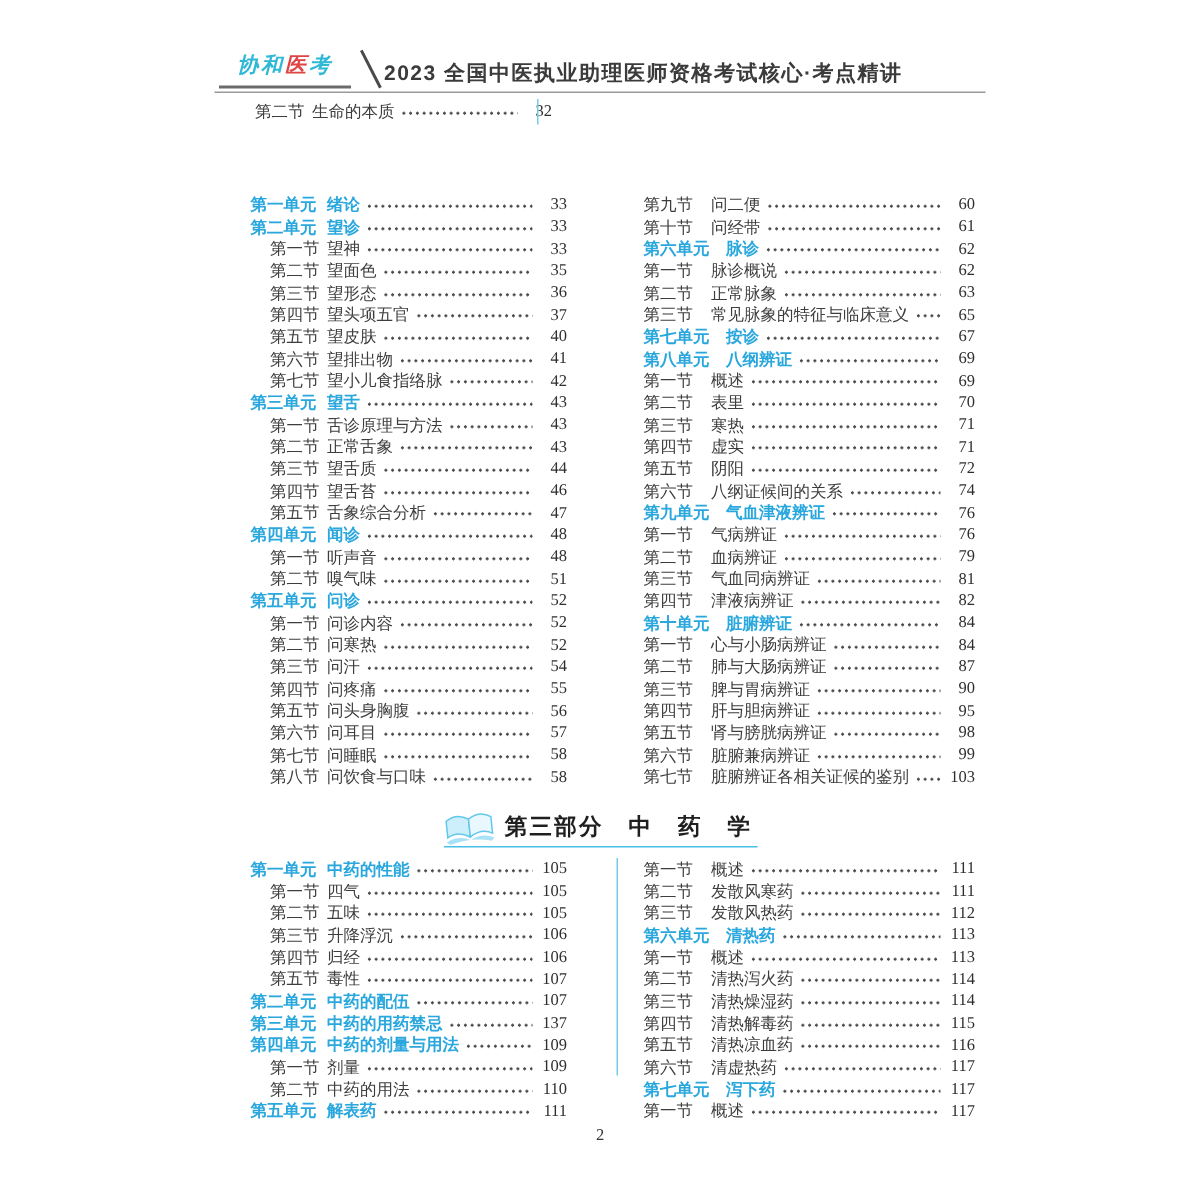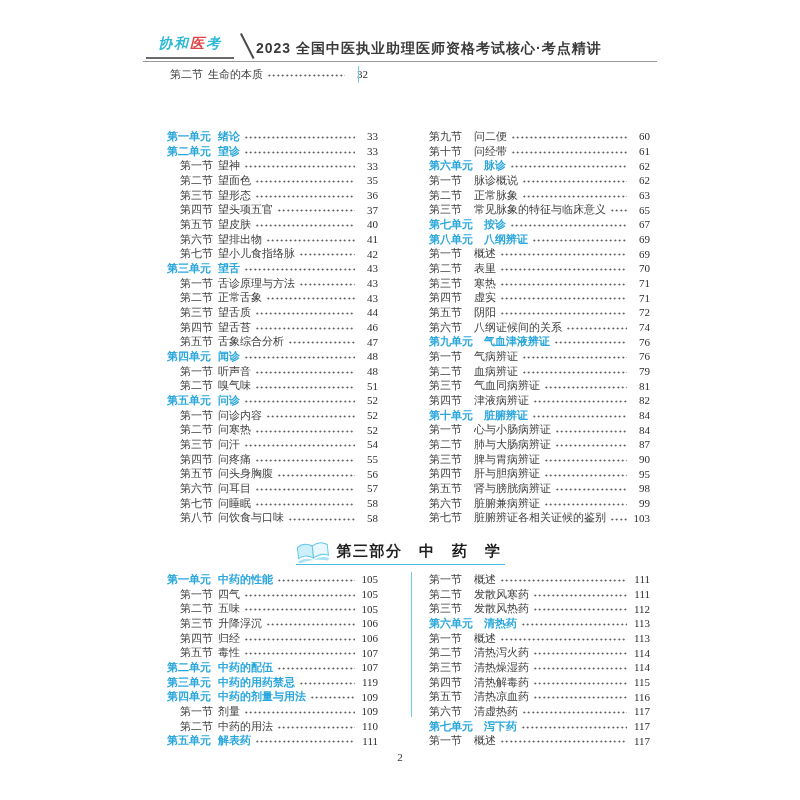--- a/index.html
+++ b/index.html
@@ -464,21 +464,21 @@
         <div class="toc-row unit">
           <span class="toc-label">第二单元</span>
           <span class="toc-title">中药的配伍</span>
           <span class="leader"></span>
           <span class="toc-page">107</span>
         </div>
         <div class="toc-row unit">
           <span class="toc-label">第三单元</span>
           <span class="toc-title">中药的用药禁忌</span>
           <span class="leader"></span>
-          <span class="toc-page">119</span>
+          <span class="toc-page">137</span>
         </div>
         <div class="toc-row unit">
           <span class="toc-label">第四单元</span>
           <span class="toc-title">中药的剂量与用法</span>
           <span class="leader"></span>
           <span class="toc-page">109</span>
         </div>
         <div class="toc-row section">
           <span class="toc-label">第一节</span>
           <span class="toc-title">剂量</span>

